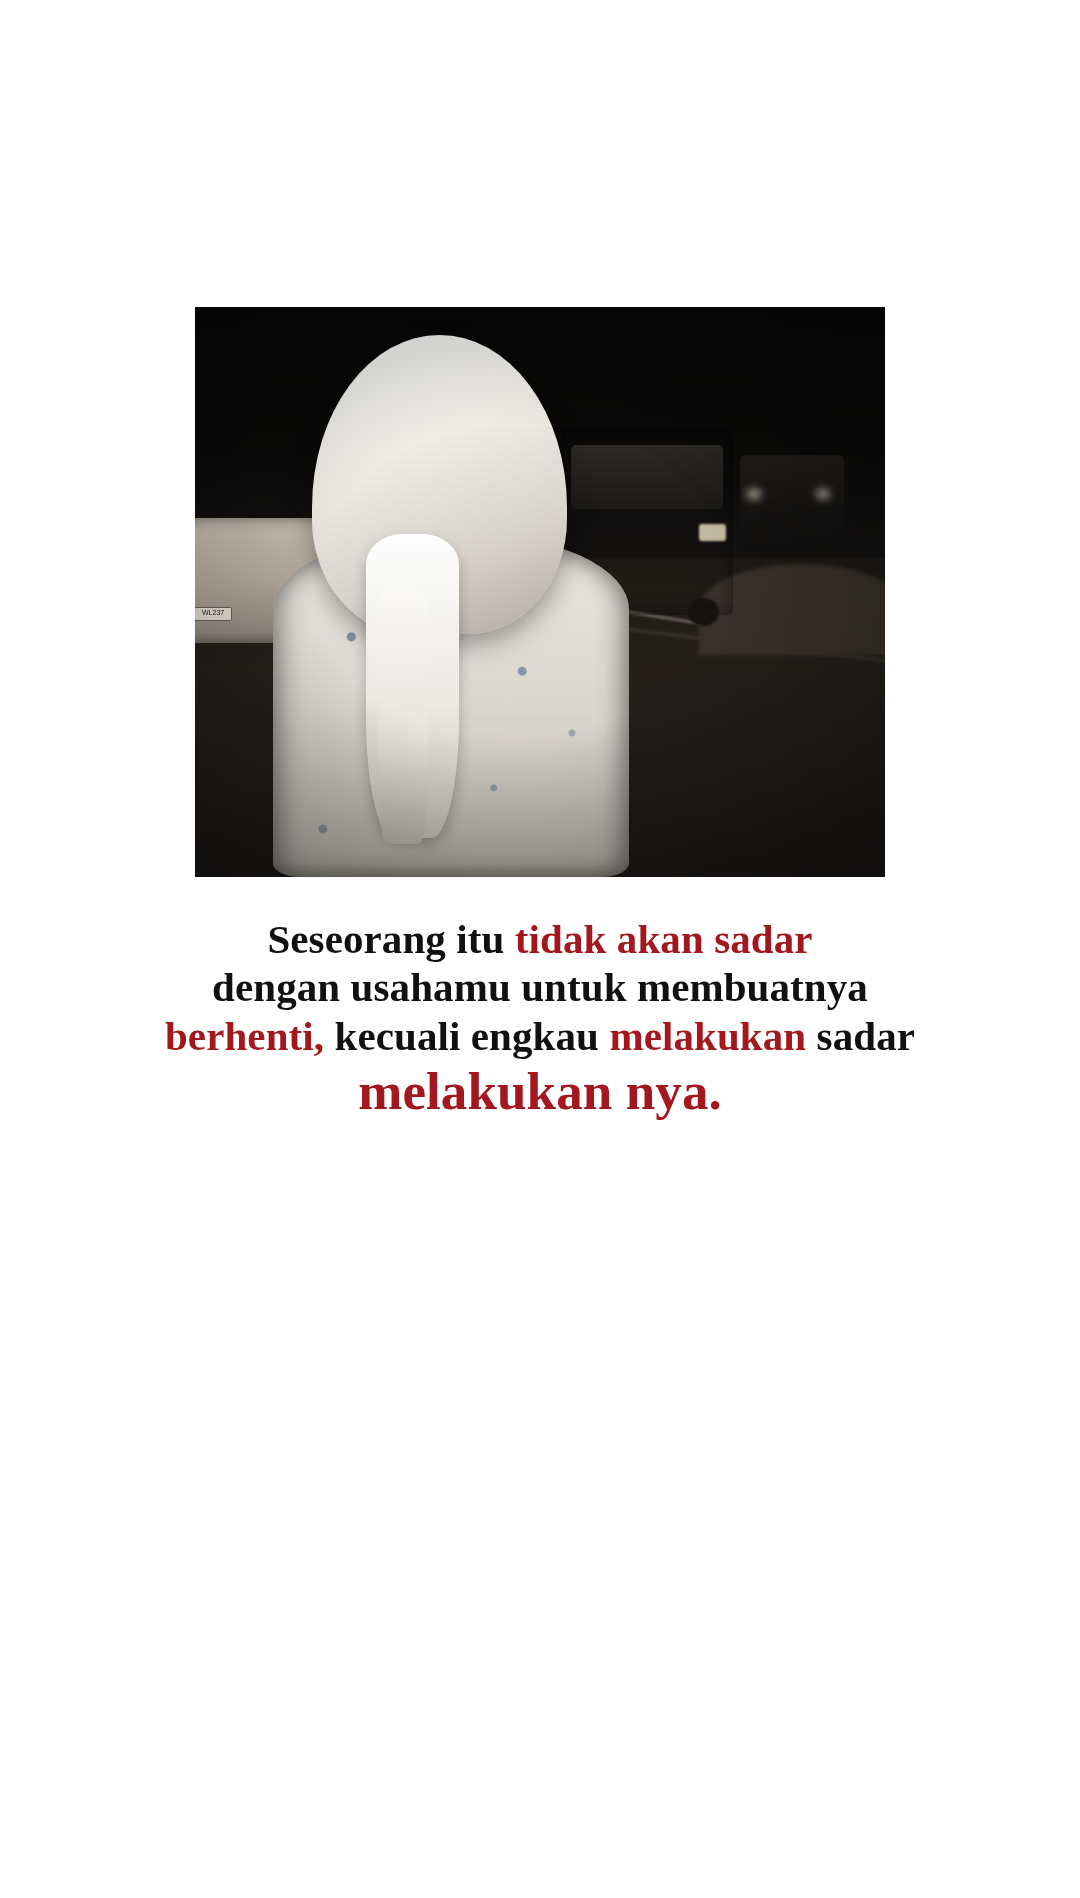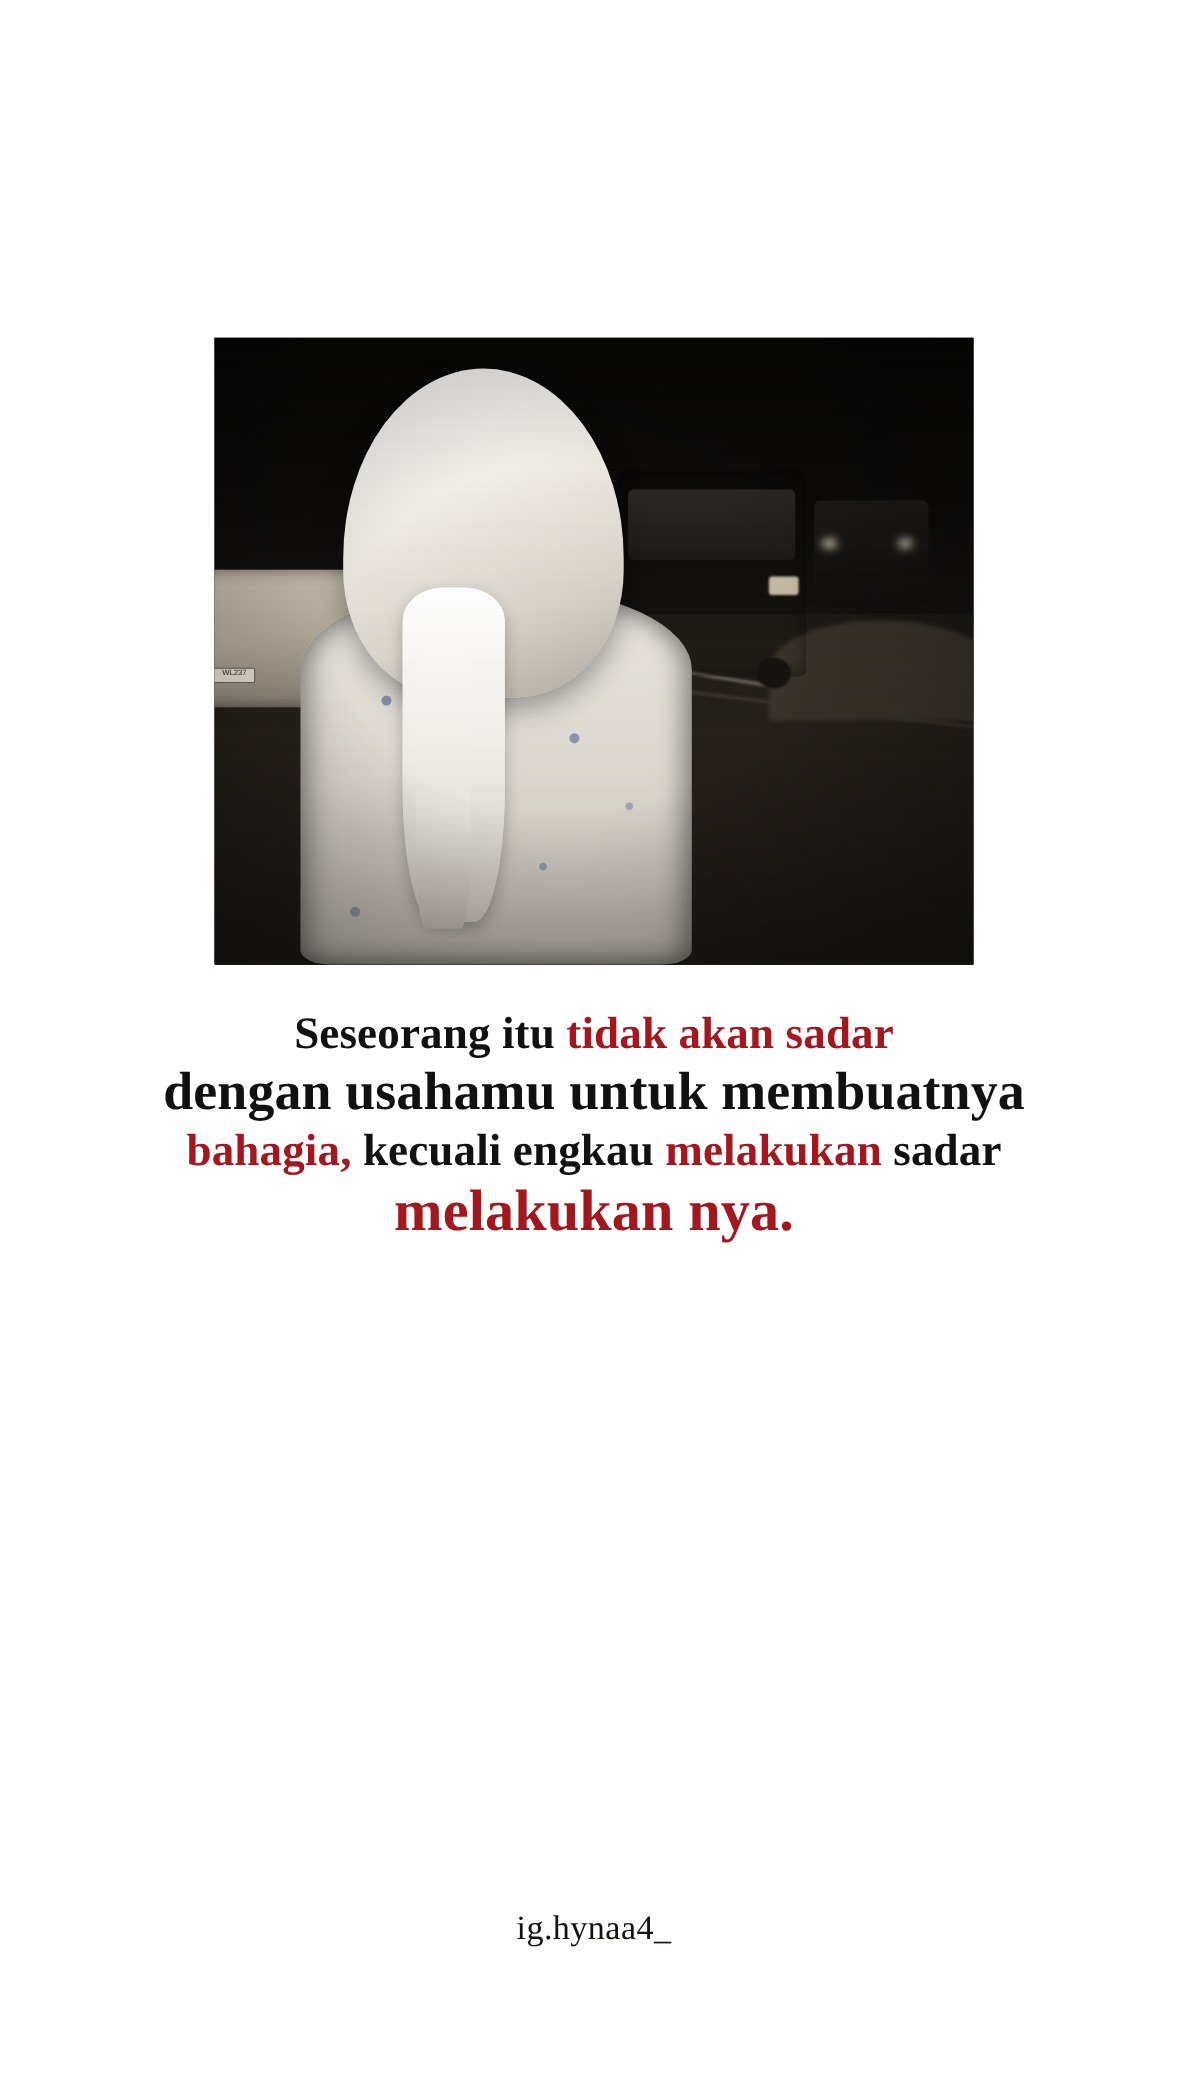--- a/index.html
+++ b/index.html
@@ -255,21 +255,21 @@
     text-align: center;
     font-size: 41px;
     line-height: 1.18;
     color: #111111;
     font-weight: 700;
     letter-spacing: .1px;
   }
   .quote .accent { color: #a3181f; }
   .quote .line { display: block; }
   .quote .l1 { font-size: 41px; }
-  .quote .l2 { font-size: 49px; }
+  .quote .l2 { font-size: 41px; }
   .quote .l3 { font-size: 41px; }
   .quote .l4 { font-size: 53px; }
 
   
   .handle {
     position: absolute;
     left: 0;
     top: 1735px;
     width: 1080px;
     text-align: center;
@@ -314,19 +314,18 @@
       </div>
 
       <div class="vignette"></div>
       <div class="grain"></div>
     </div>
   </div>
 
   <div class="quote">
     <span class="line l1"><span>Seseorang itu </span><span class="accent">tidak akan sadar</span></span>
     <span class="line l2">dengan usahamu untuk membuatnya</span>
-    <span class="line l3"><span class="accent">bahagia,</span><span> kecuali engkau </span><span class="accent">melakukan</span><span> sadar</span></span>
+    <span class="line l3"><span class="accent">berhenti,</span><span> kecuali engkau </span><span class="accent">melakukan</span><span> sadar</span></span>
     <span class="line l4 accent">melakukan nya.</span>
   </div>
 
-  <div class="handle">ig.hynaa4_</div>
 
 </div>
 
 </body></html>

